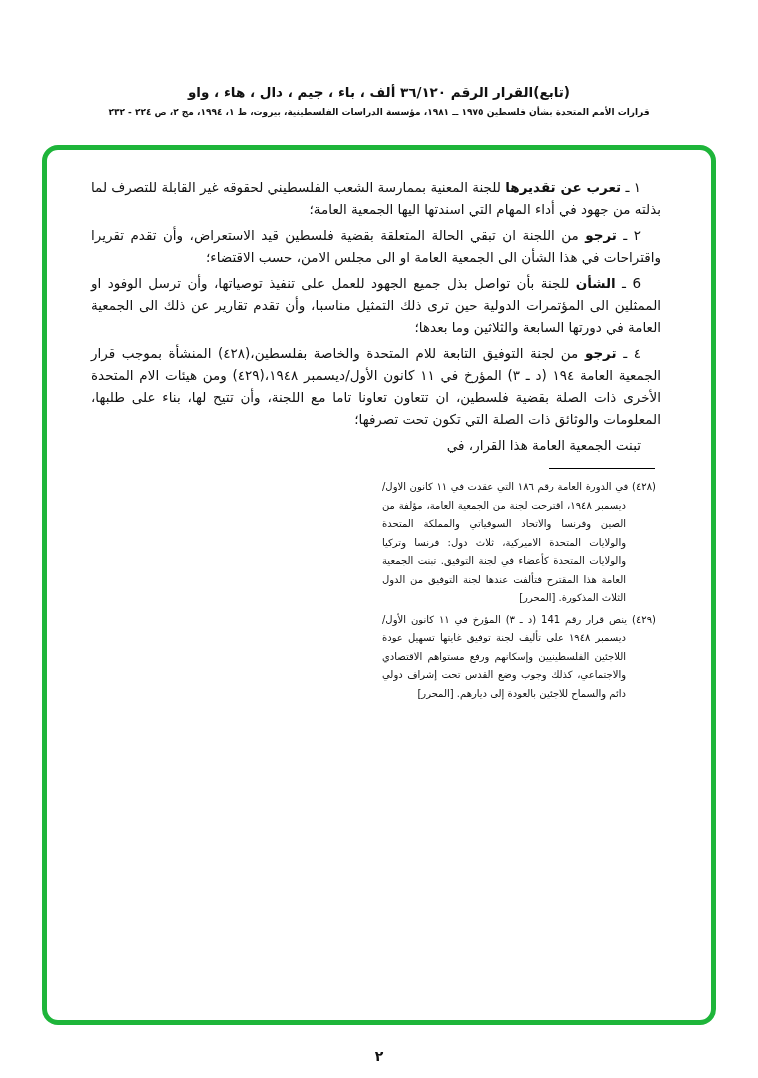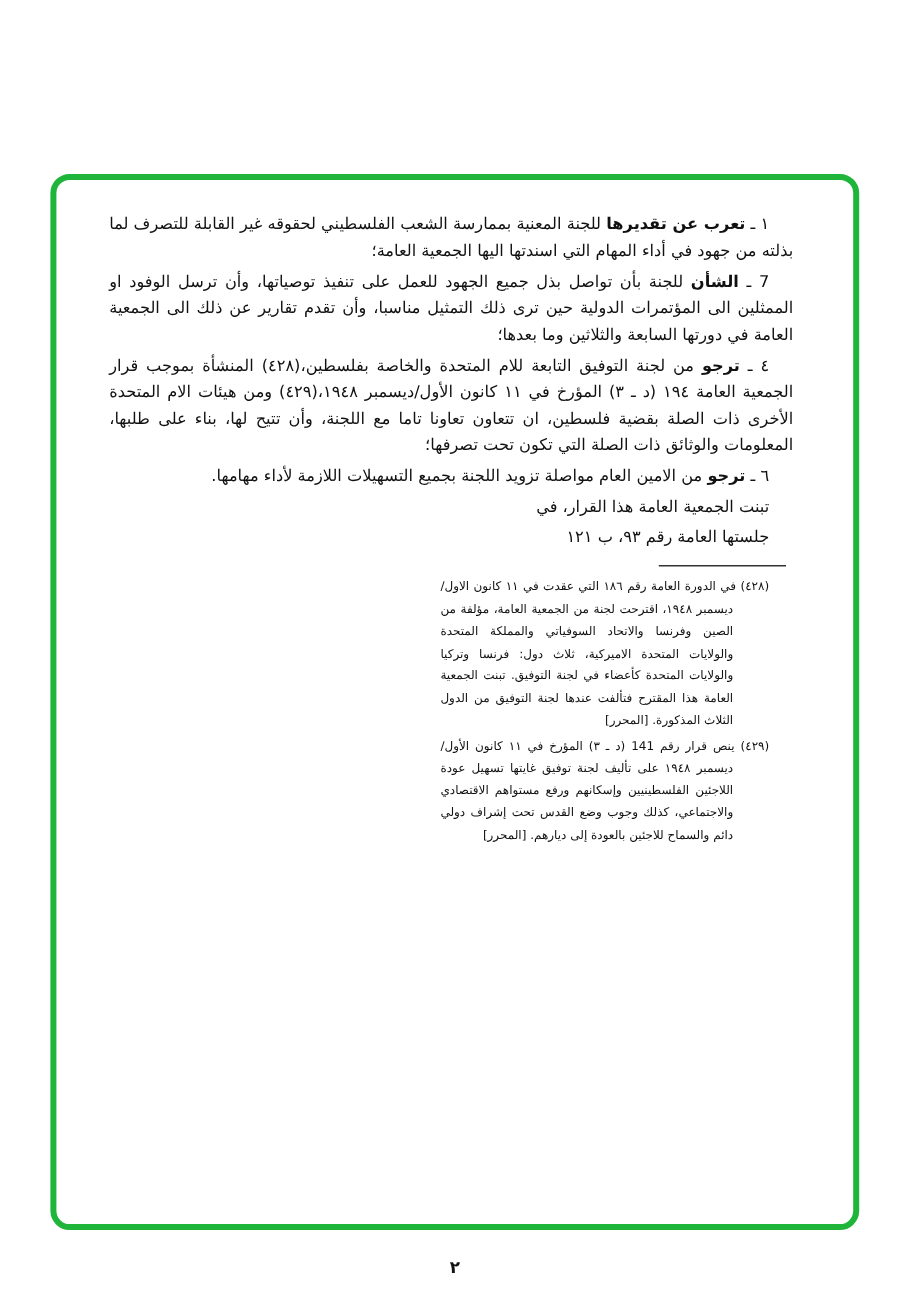--- a/index.html
+++ b/index.html
@@ -36,56 +36,59 @@
   .closing { margin-top:3px; }
   .closing-line { text-indent:20px; line-height:22px; margin-bottom:3px; text-align:right; }
 
   .fn-sep {
     width:106px; height:0;
     border-top:1.5px solid #000;
     margin:12px 6px 9px 0;   
   }
 
   .footnotes {
-    width:274px; margin-right:20px;
+    width:274px; margin-right:5px;
     font-size:10px; line-height:18.5px;
     text-align:justify;
   }
   .footnote { padding-right:30px; text-indent:-30px; margin-bottom:3px; }
   .fn-num { font-weight:normal; }
 
   .page-footer {
     position:absolute; top:1046px; left:0; width:100%;
     text-align:center;
   }
   .page-num { font-weight:bold; font-size:14px; }
 </style>
 </head>
 <body>
 
 <div class="page">
 
+  <header class="doc-header">
+    <div class="doc-title">(تابع)القرار الرقم ٣٦/١٢٠ ألف ، باء ، جيم ، دال ، هاء ، واو</div>
+    <div class="doc-source">قرارات الأمم المتحدة بشأن فلسطين ١٩٧٥ ــ ١٩٨١، مؤسسة الدراسات الفلسطينية، بيروت، ط ١، ١٩٩٤، مج ٢، ص ٢٢٤ - ٢٣٢</div>
+  </header>
 
   <div class="green-box" style="border-color: rgb(30, 181, 58);">
 
     <div class="main-text">
 
       <p class="para"><span class="pnum">١ ـ </span><b class="lead">تعرب عن تقديرها</b><span> للجنة المعنية بممارسة الشعب الفلسطيني لحقوقه غير القابلة للتصرف لما بذلته من جهود في أداء المهام التي اسندتها اليها الجمعية العامة؛</span></p>
 
+      <p class="para"><span class="pnum">٢ ـ </span><b class="lead">ترجو</b><span> من اللجنة ان تبقي الحالة المتعلقة بقضية فلسطين قيد الاستعراض، وأن تقدم تقريرا واقتراحات في هذا الشأن الى الجمعية العامة او الى مجلس الامن، حسب الاقتضاء؛</span></p>
 
-      <p class="para"><span class="pnum">7 ـ </span><b class="lead">الشأن</b><span> للجنة بأن تواصل بذل جميع الجهود للعمل على تنفيذ توصياتها، وأن ترسل الوفود او الممثلين الى المؤتمرات الدولية حين ترى ذلك التمثيل مناسبا، وأن تقدم تقارير عن ذلك الى الجمعية العامة في دورتها السابعة والثلاثين وما بعدها؛</span></p>
+      <p class="para"><span class="pnum">6 ـ </span><b class="lead">الشأن</b><span> للجنة بأن تواصل بذل جميع الجهود للعمل على تنفيذ توصياتها، وأن ترسل الوفود او الممثلين الى المؤتمرات الدولية حين ترى ذلك التمثيل مناسبا، وأن تقدم تقارير عن ذلك الى الجمعية العامة في دورتها السابعة والثلاثين وما بعدها؛</span></p>
 
       <p class="para"><span class="pnum">٤ ـ </span><b class="lead">ترجو</b><span> من لجنة التوفيق التابعة للام المتحدة والخاصة بفلسطين،(٤٢٨) المنشأة بموجب قرار الجمعية العامة ١٩٤ (د ـ ٣) المؤرخ في ١١ كانون الأول/ديسمبر ١٩٤٨،(٤٢٩) ومن هيئات الام المتحدة الأخرى ذات الصلة بقضية فلسطين، ان تتعاون تعاونا تاما مع اللجنة، وأن تتيح لها، بناء على طلبها، المعلومات والوثائق ذات الصلة التي تكون تحت تصرفها؛</span></p>
 
 
-      <p class="para"><span class="pnum">٦ ـ </span><b class="lead">ترجو</b><span> من الامين العام مواصلة تزويد اللجنة بجميع التسهيلات اللازمة لأداء مهامها.</span></p>
 
       <div class="closing">
         <p class="closing-line">تبنت الجمعية العامة هذا القرار، في</p>
-        <p class="closing-line">جلستها العامة رقم ٩٣، ب ١٢١</p>
       </div>
 
     </div>
 
     <div class="fn-sep"></div>
 
     <div class="footnotes">
       <p class="footnote"><span class="fn-num">(٤٢٨)</span><span> في الدورة العامة رقم ١٨٦ التي عقدت في ١١ كانون الاول/ديسمبر ١٩٤٨، اقترحت لجنة من الجمعية العامة، مؤلفة من الصين وفرنسا والاتحاد السوفياتي والمملكة المتحدة والولايات المتحدة الاميركية، ثلاث دول: فرنسا وتركيا والولايات المتحدة كأعضاء في لجنة التوفيق. تبنت الجمعية العامة هذا المقترح فتألفت عندها لجنة التوفيق من الدول الثلاث المذكورة. [المحرر]</span></p>
       <p class="footnote"><span class="fn-num">(٤٢٩)</span><span> ينص قرار رقم 141 (د ـ ٣) المؤرخ في ١١ كانون الأول/ديسمبر ١٩٤٨ على تأليف لجنة توفيق غايتها تسهيل عودة اللاجئين الفلسطينيين وإسكانهم ورفع مستواهم الاقتصادي والاجتماعي، كذلك وجوب وضع القدس تحت إشراف دولي دائم والسماح للاجئين بالعودة إلى ديارهم. [المحرر]</span></p>
     </div>

